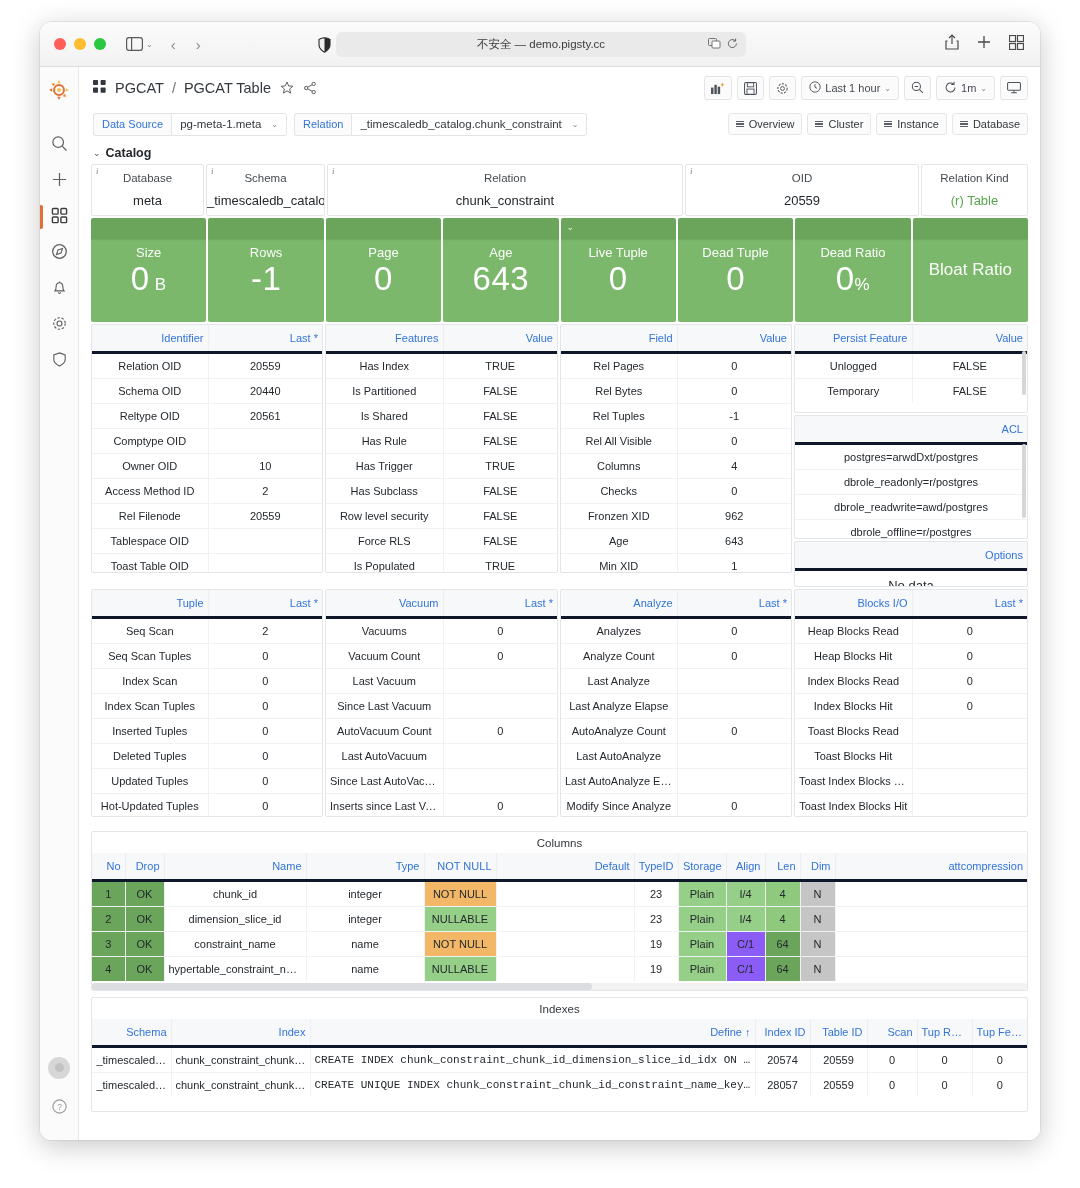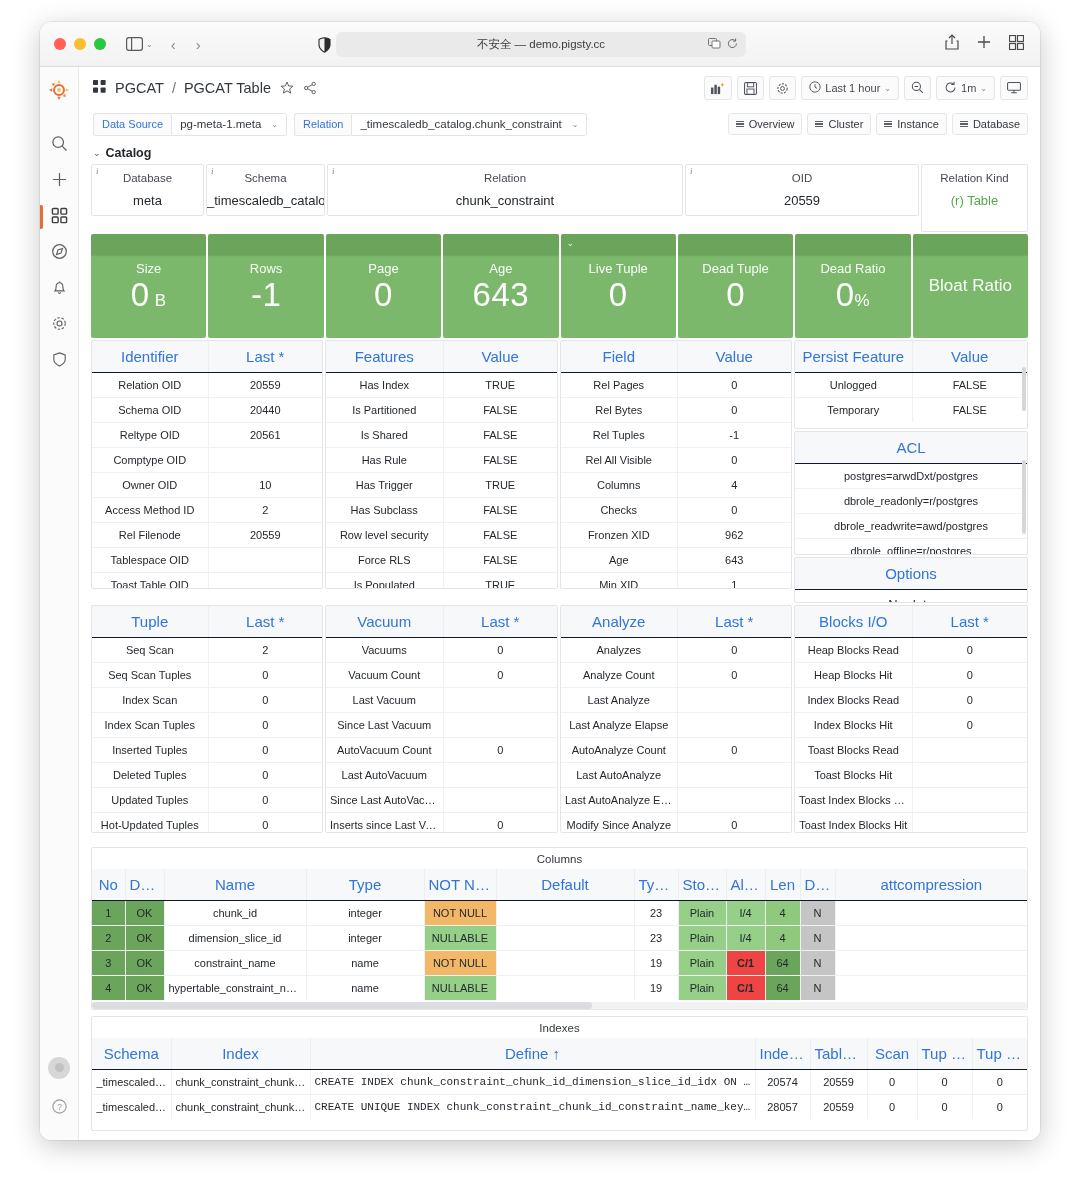--- a/index.html
+++ b/index.html
@@ -177,43 +177,43 @@
   .tpanel {
     background: #ffffff; border: 1px solid #e4e5e6; border-radius: 2px;
     overflow: hidden; position: relative;
   }
   .tpanel .tp-title {
     text-align: center; font-size: 11.5px; color: #33383e;
     padding: 5px 0 4px; background: #ffffff;
   }
   table.gt { width: 100%; border-collapse: collapse; table-layout: fixed; }
   table.gt th {
-    background: #f7f8f9; color: #3274d9; font-size: 15px; font-weight: normal;
-    padding: 7px 4px; text-align: center; border-bottom: 1px solid #0f172a;
+    background: #f7f8f9; color: #3274d9; font-size: 11px; font-weight: normal;
+    padding: 7px 4px; text-align: right; border-bottom: 3px solid #0f172a;
     border-right: 1px solid #edeef0; white-space: nowrap; overflow:hidden; text-overflow:ellipsis;
   }
   table.gt th:last-child { border-right: none; }
   table.gt td {
     font-size: 11px; color: #24292e; padding: 6px 4px; text-align: center;
     border-bottom: 1px solid #f0f1f2; border-right: 1px solid #f0f1f2;
     white-space: nowrap; overflow: hidden; text-overflow: ellipsis;
   }
   table.gt td:last-child { border-right: none; }
   table.gt tr:last-child td { border-bottom: none; }
   td.link, th.link { color: #3274d9; }
   td.t { color: #73bf69; }
   td.f { color: #f2a25c; }
   td.mono { font-family: "Liberation Mono", monospace; font-size: 10px; text-align: left; padding-left: 8px;}
 
   .cell-green { background: #6aa55b; color: #ffffff; }
   .cell-green-l { background: #96cf87; color: #3c4b33; }
   .cell-green-m { background: #8ec97e; color: #2f3f28; }
   .cell-orange { background: #f2b868; color: #4a3518; }
   .cell-grey { background: #c5c5c5; color: #f1f1f1; }
-  .cell-blue { background: #ef4444; color: #3c4758; font-weight: bold; }
+  .cell-blue { background: #8b5cf6; color: #3c4758; }
 
   .scroll-v {
     position: absolute; right: 1px; width: 4px; background: #d5d6d8; border-radius: 2px;
   }
   .scroll-h {
     height: 7px; background: #f2f2f3; border-radius: 3px; margin: 2px 0 0 0;
     position: relative;
   }
   .scroll-h i { position:absolute; left:0; top:0; height:7px; background:#dcdde0; border-radius:3px; display:block;}
 
@@ -555,21 +555,21 @@
             <div class="panel" style="width:356px;height:52px">
               <span class="info-i">i</span>
               <div class="stat-label">Relation</div>
               <div class="stat-value">chunk_constraint</div>
             </div>
             <div class="panel" style="width:234px;height:52px">
               <span class="info-i">i</span>
               <div class="stat-label">OID</div>
               <div class="stat-value">20559</div>
             </div>
-            <div class="panel" style="width:auto;flex:1;height:68px">
+            <div class="panel" style="width:auto;flex:1;height:52px">
               <div class="stat-label">Relation Kind</div>
               <div class="stat-value green">(r) Table</div>
             </div>
           </div>
 
           <div class="panel-row">
             <div class="bigstat" style="flex:1">
               <div class="bs-title">Size</div>
               <div class="bs-val"><span>0</span><span class="unit"> B</span></div>
             </div>

